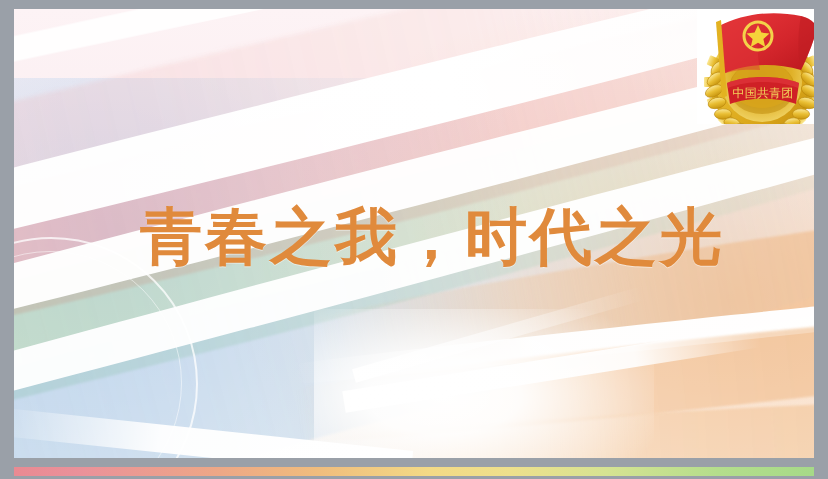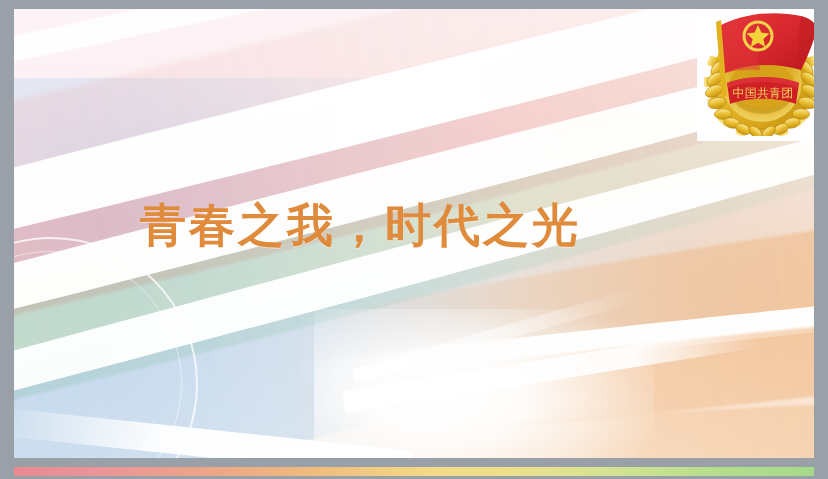--- a/index.html
+++ b/index.html
@@ -100,34 +100,34 @@
   #rainbow{
     position:absolute;left:14px;bottom:3px;width:800px;height:9px;
     background:linear-gradient(90deg,
       #e98a92 0%, #ea919a 8%, #eda886 26%, #f0bd7d 38%,
       #f3da86 52%, #eee08c 62%, #d6e392 74%, #b4de8c 88%, #a6da88 100%);
   }
 
   
   #title{
     position:absolute;left:126px;top:186px;
-    font-size:46px;font-weight:bold;letter-spacing:3px;
+    font-size:62px;font-weight:bold;letter-spacing:3px;
     color:#e08a3c;white-space:nowrap;
     font-family:"DejaVu Sans","Liberation Sans",sans-serif;
     text-shadow:0 1px 0 rgba(255,255,255,.45);
   }
   #subtitle{
     position:absolute;left:520px;top:285px;
     font-size:27px;color:#6e6a68;letter-spacing:1px;white-space:nowrap;
     font-family:"DejaVu Sans","Liberation Sans",sans-serif;
   }
 
   
   #emblem-box{
-    position:absolute;left:683px;top:-9px;width:131px;height:141px;
+    position:absolute;left:683px;top:-9px;width:131px;height:124px;
     background:#ffffff;overflow:hidden;
   }
   #emblem{position:absolute;left:0;top:4px;width:131px;height:132px;}
 </style>
 </head>
 <body>
 
 <div id="slide">
 
   <div id="canvas">

